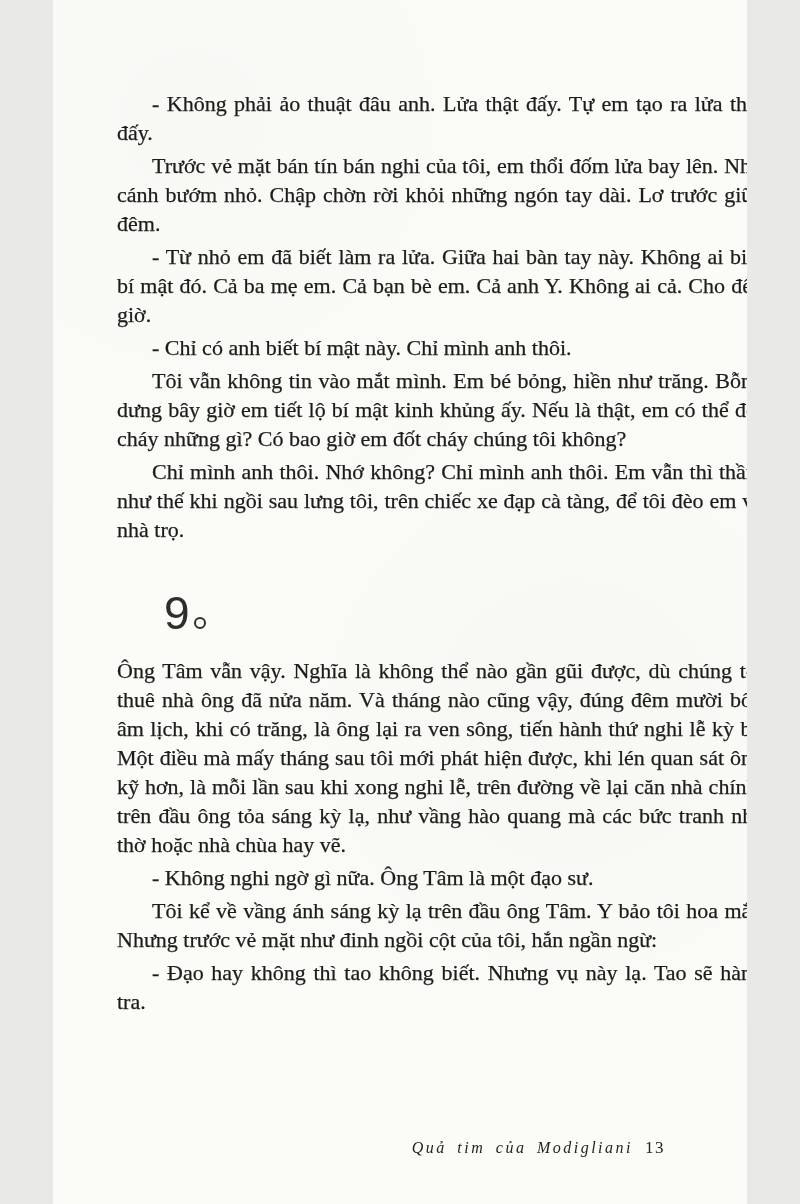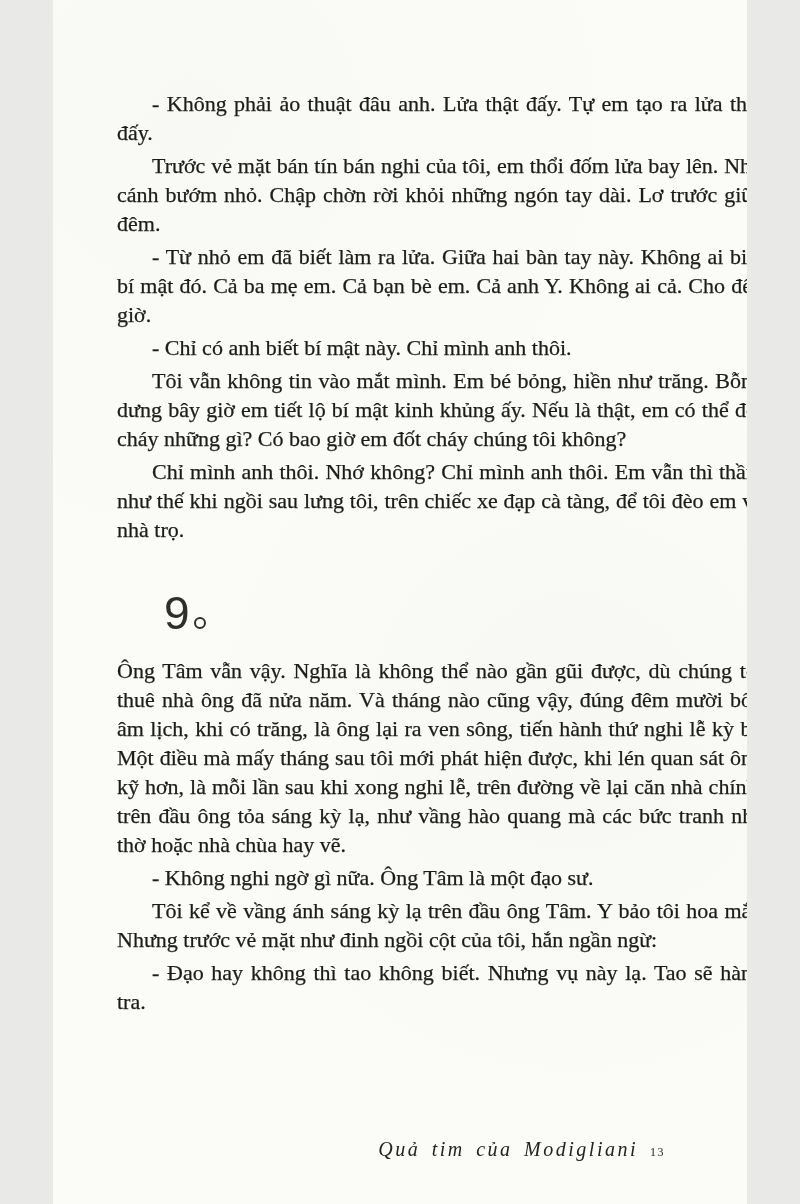--- a/index.html
+++ b/index.html
@@ -64,27 +64,27 @@
   .footer {
     position: absolute;
     top: 1138px;
     right: 82px;
     white-space: nowrap;
     color: #23231f;
   }
   .footer-title {
     font-family: "Liberation Serif", serif;
     font-style: italic;
-    font-size: 20px;
+    font-size: 16px;
     letter-spacing: 2.5px;
     word-spacing: 4px;
   }
   .footer-page {
     font-family: "Liberation Serif", serif;
-    font-size: 12px;
+    font-size: 17px;
     letter-spacing: 1.5px;
     margin-left: 12px;
   }
 </style>
 </head>
 <body>
 
 <div class="page">
 
   <div class="body-text">

